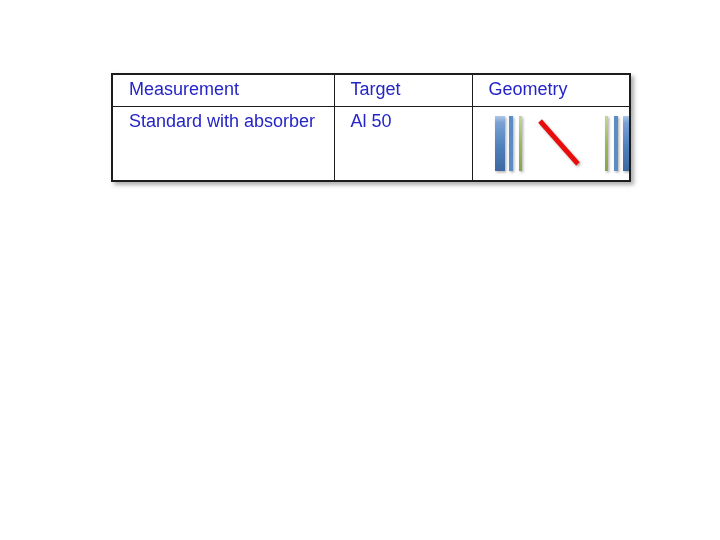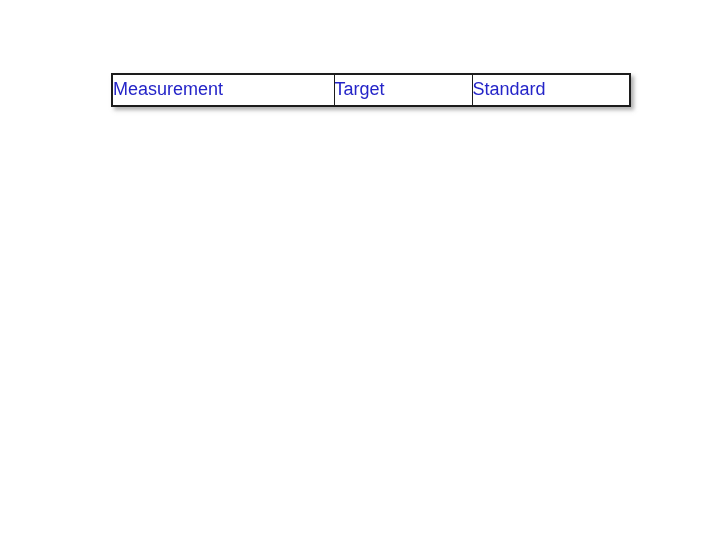--- a/index.html
+++ b/index.html
@@ -24,21 +24,21 @@
     box-shadow:3px 3px 4px rgba(110,110,110,0.55);
   }
   table.meas th, table.meas td{
     border:1px solid var(--border-col);
     vertical-align:top;
     text-align:left;
     color:var(--text-blue);
     font-size:18px;
     font-weight:400;
     line-height:1.18;
-    padding:4px 0;
+    padding:4px 16px;
     overflow:hidden;
   }
   table.meas th{height:32px;box-sizing:border-box;}
   td.geo{padding:0;}
   td.target{white-space:pre-line;}
   svg.geo-svg{display:block;}
   
   .bar-thick{fill:url(#gradBlue);}
   .bar-thin{fill:var(--bar-blue-thin);}
   .bar-green{fill:url(#gradGreen);}
@@ -75,22 +75,39 @@
   <table class="meas">
     <colgroup>
       <col style="width:222px">
       <col style="width:138px">
       <col style="width:158px">
     </colgroup>
     <tbody>
         <tr>
       <th>Measurement</th>
       <th>Target</th>
-      <th>Standard</th>
+      <th>Geometry</th>
     </tr>
 
 
 
 
+    <tr style="height:67px">
+      <td>Standard with absorber</td>
+      <td class="target">Al 50</td>
+      <td class="geo">
+        <svg class="geo-svg" width="156" height="65" viewBox="0 0 156 65" role="img" aria-label="vertical detector bars plus green absorber bars on both sides with red particle track">
+          <g filter="url(#ds)">
+            <rect class="bar-thick" x="6" y="5" width="10" height="55"></rect>
+            <rect class="bar-thin" x="20" y="5" width="4" height="55"></rect>
+            <rect class="bar-green" x="30" y="5" width="3" height="55"></rect>
+            <line class="line-red" x1="51" y1="10" x2="89" y2="53"></line>
+            <rect class="bar-green" x="116" y="5" width="3" height="55"></rect>
+            <rect class="bar-thin" x="125" y="5" width="4" height="55"></rect>
+            <rect class="bar-thick" x="134" y="5" width="11" height="55"></rect>
+          </g>
+        </svg>
+      </td>
+    </tr>
 
   </tbody>
     </table>
 </div>
 
 </body></html>

